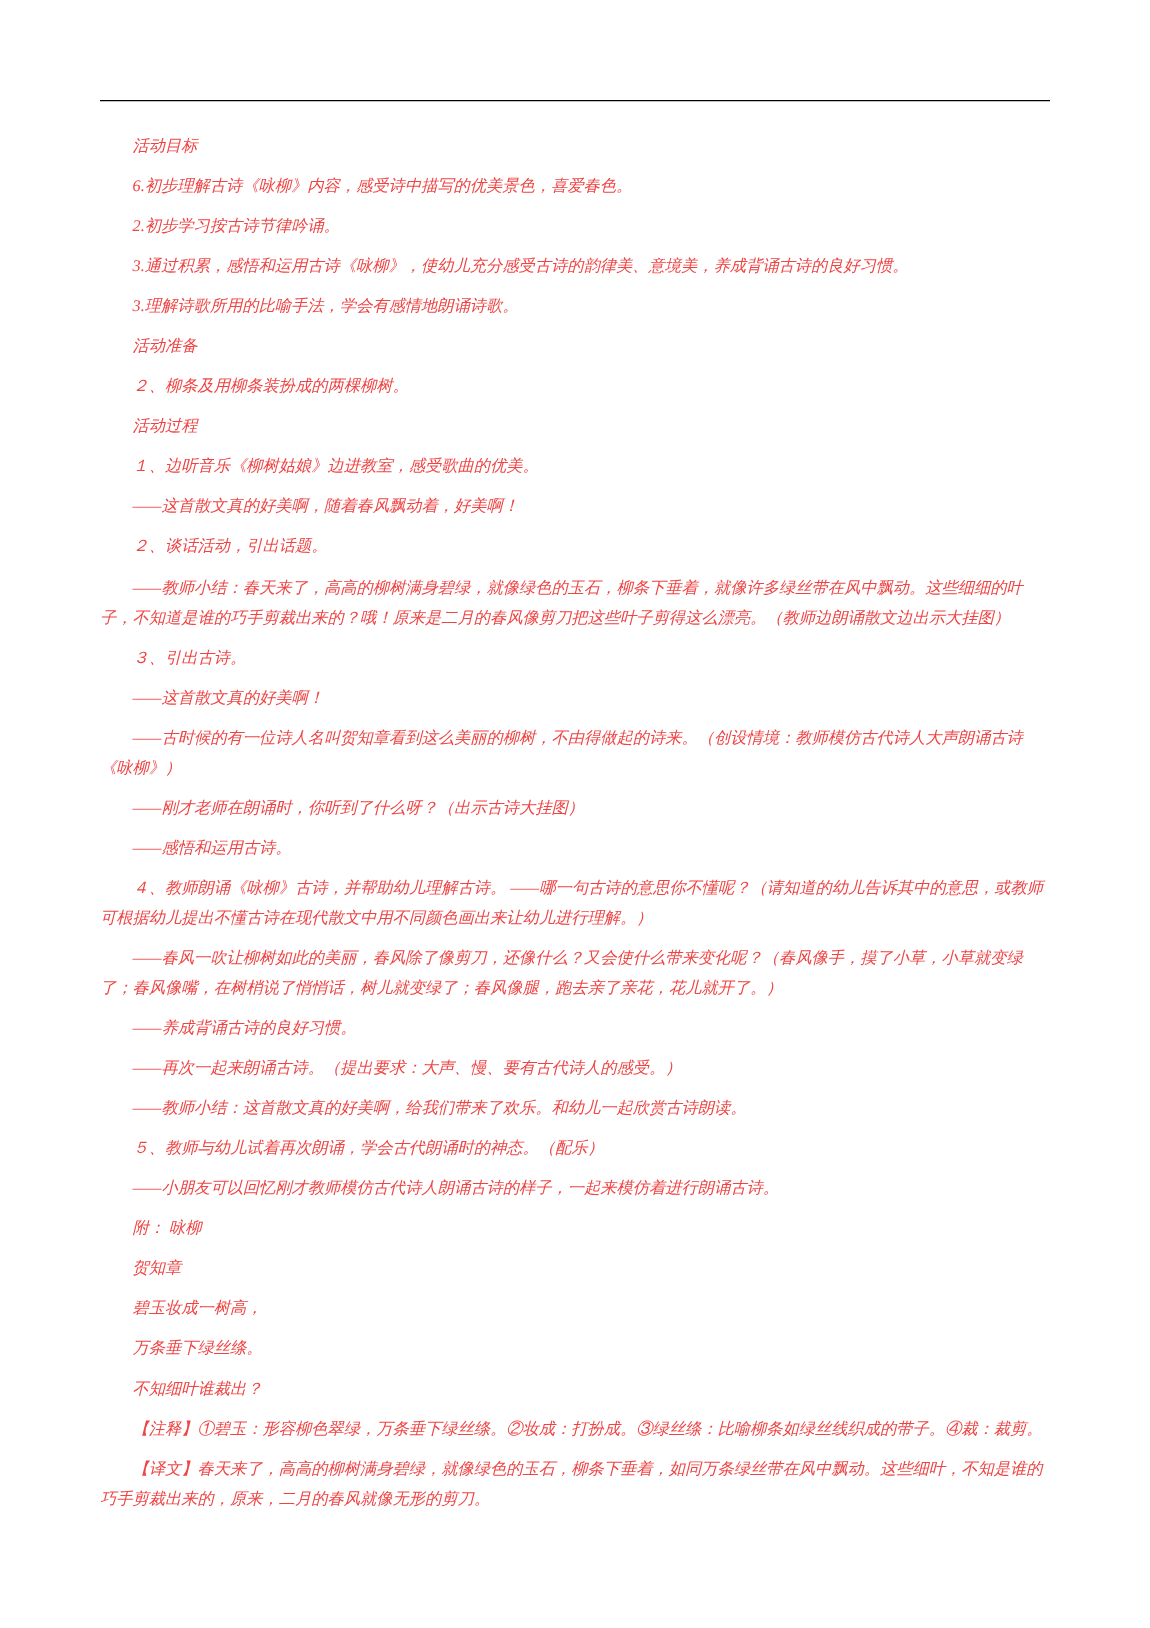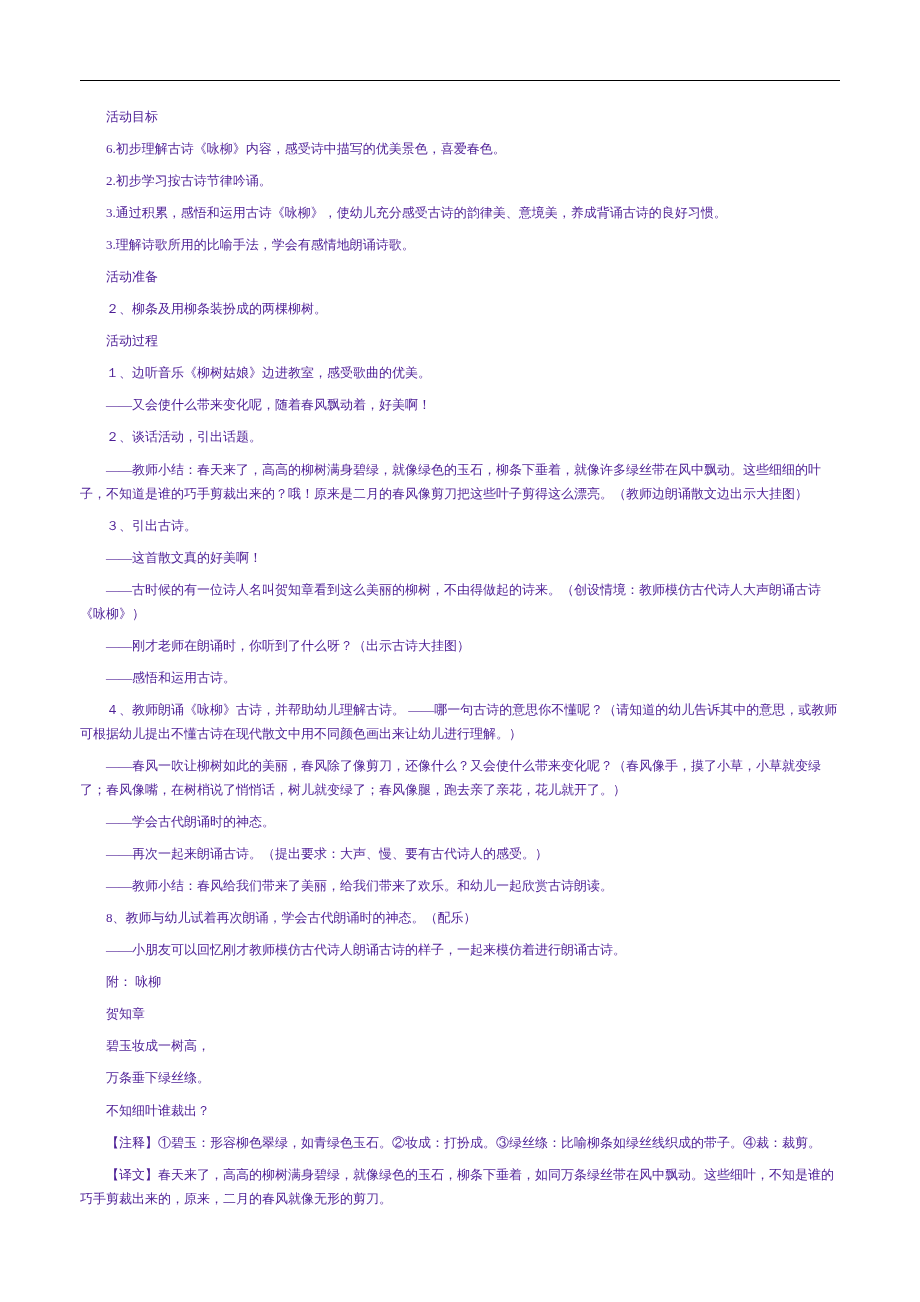--- a/index.html
+++ b/index.html
@@ -14,55 +14,56 @@
     box-sizing: border-box;
   }
   .divider {
     border-top: 1px solid #000;
     margin-bottom: 24px;
   }
   p {
     margin: 0 0 8px 0;
     font-size: 13px;
     line-height: 1.85;
-    color: #4c1d95;
+    color: #ef4444;
     text-indent: 2em;
+    font-style: italic;
   }
 </style>
 </head>
 <body>
 
 <div class="page">
   <div class="divider"></div>
   <div id="content">
       <p>活动目标</p>
       <p>6.初步理解古诗《咏柳》内容，感受诗中描写的优美景色，喜爱春色。</p>
       <p>2.初步学习按古诗节律吟诵。</p>
       <p>3.通过积累，感悟和运用古诗《咏柳》，使幼儿充分感受古诗的韵律美、意境美，养成背诵古诗的良好习惯。</p>
       <p>3.理解诗歌所用的比喻手法，学会有感情地朗诵诗歌。</p>
       <p>活动准备</p>
       <p>２、柳条及用柳条装扮成的两棵柳树。</p>
       <p>活动过程</p>
       <p>１、边听音乐《柳树姑娘》边进教室，感受歌曲的优美。</p>
-      <p>——又会使什么带来变化呢，随着春风飘动着，好美啊！</p>
+      <p>——这首散文真的好美啊，随着春风飘动着，好美啊！</p>
       <p>２、谈话活动，引出话题。</p>
       <p>——教师小结：春天来了，高高的柳树满身碧绿，就像绿色的玉石，柳条下垂着，就像许多绿丝带在风中飘动。这些细细的叶子，不知道是谁的巧手剪裁出来的？哦！原来是二月的春风像剪刀把这些叶子剪得这么漂亮。（教师边朗诵散文边出示大挂图）</p>
       <p>３、引出古诗。</p>
       <p>——这首散文真的好美啊！</p>
       <p>——古时候的有一位诗人名叫贺知章看到这么美丽的柳树，不由得做起的诗来。（创设情境：教师模仿古代诗人大声朗诵古诗《咏柳》）</p>
       <p>——刚才老师在朗诵时，你听到了什么呀？（出示古诗大挂图）</p>
       <p>——感悟和运用古诗。</p>
       <p>４、教师朗诵《咏柳》古诗，并帮助幼儿理解古诗。 ——哪一句古诗的意思你不懂呢？（请知道的幼儿告诉其中的意思，或教师可根据幼儿提出不懂古诗在现代散文中用不同颜色画出来让幼儿进行理解。）</p>
       <p>——春风一吹让柳树如此的美丽，春风除了像剪刀，还像什么？又会使什么带来变化呢？（春风像手，摸了小草，小草就变绿了；春风像嘴，在树梢说了悄悄话，树儿就变绿了；春风像腿，跑去亲了亲花，花儿就开了。）</p>
-      <p>——学会古代朗诵时的神态。</p>
+      <p>——养成背诵古诗的良好习惯。</p>
       <p>——再次一起来朗诵古诗。（提出要求：大声、慢、要有古代诗人的感受。）</p>
-      <p>——教师小结：春风给我们带来了美丽，给我们带来了欢乐。和幼儿一起欣赏古诗朗读。</p>
-      <p>8、教师与幼儿试着再次朗诵，学会古代朗诵时的神态。（配乐）</p>
+      <p>——教师小结：这首散文真的好美啊，给我们带来了欢乐。和幼儿一起欣赏古诗朗读。</p>
+      <p>５、教师与幼儿试着再次朗诵，学会古代朗诵时的神态。（配乐）</p>
       <p>——小朋友可以回忆刚才教师模仿古代诗人朗诵古诗的样子，一起来模仿着进行朗诵古诗。</p>
       <p>附： 咏柳</p>
       <p>贺知章</p>
       <p>碧玉妆成一树高，</p>
       <p>万条垂下绿丝绦。</p>
       <p>不知细叶谁裁出？</p>
-      <p>【注释】①碧玉：形容柳色翠绿，如青绿色玉石。②妆成：打扮成。③绿丝绦：比喻柳条如绿丝线织成的带子。④裁：裁剪。</p>
+      <p>【注释】①碧玉：形容柳色翠绿，万条垂下绿丝绦。②妆成：打扮成。③绿丝绦：比喻柳条如绿丝线织成的带子。④裁：裁剪。</p>
       <p>【译文】春天来了，高高的柳树满身碧绿，就像绿色的玉石，柳条下垂着，如同万条绿丝带在风中飘动。这些细叶，不知是谁的巧手剪裁出来的，原来，二月的春风就像无形的剪刀。</p>
     </div>
 </div>
 
 </body></html>

